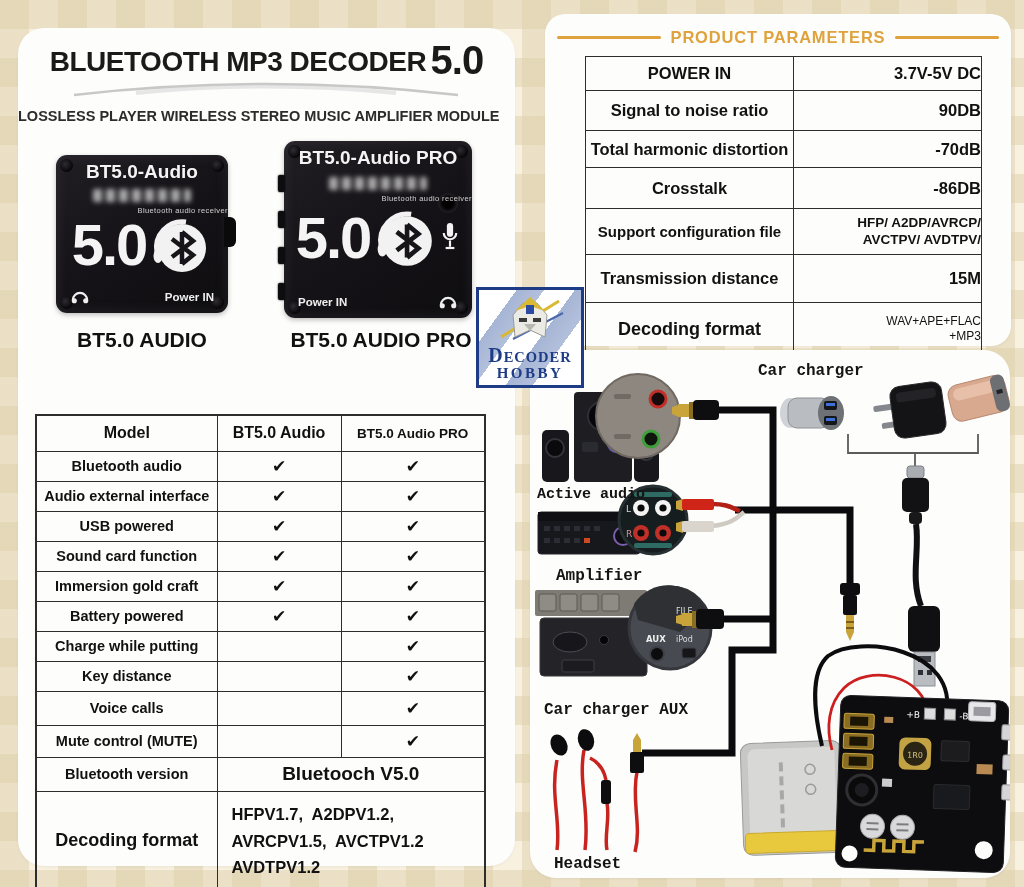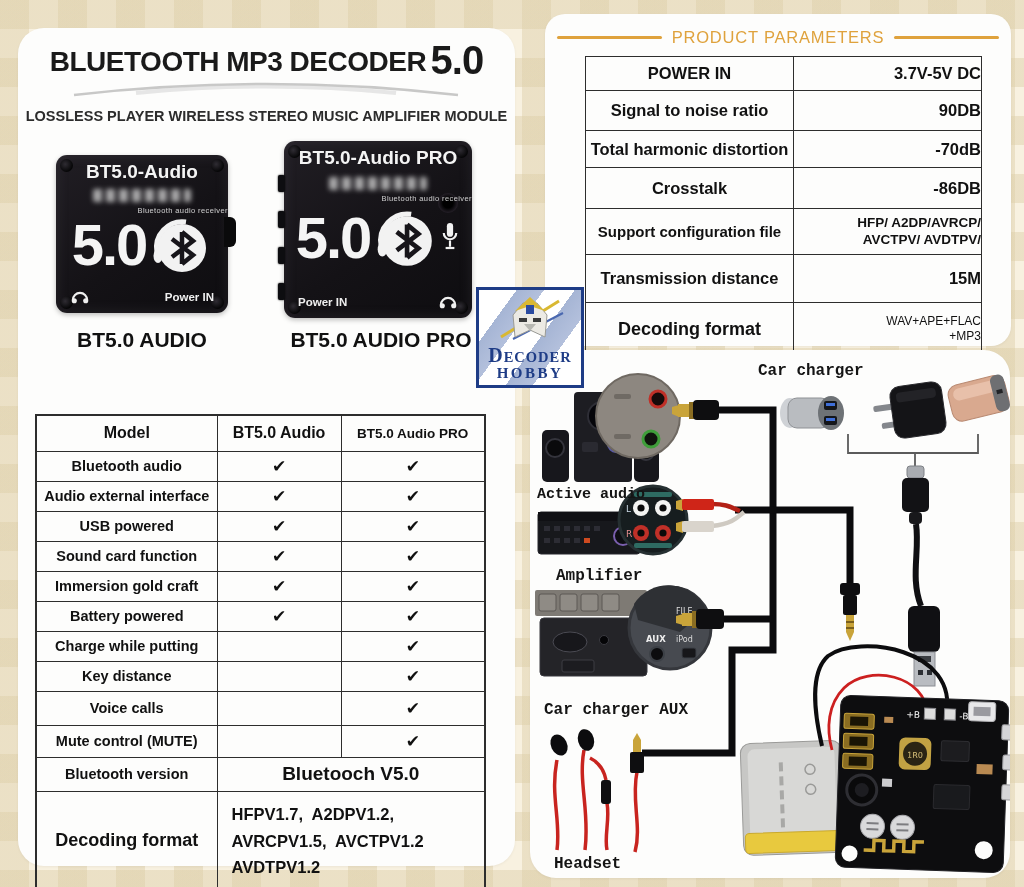--- a/index.html
+++ b/index.html
@@ -13,21 +13,21 @@
   .panel{position:absolute;background:#fdfdfc;border-radius:26px;box-shadow:0 1px 3px rgba(0,0,0,.05);}
   .panel-left{left:18px;top:28px;width:497px;height:838px;}
   .panel-tr{left:545px;top:14px;width:466px;height:332px;border-radius:20px;}
   .panel-br{left:530px;top:350px;width:480px;height:528px;}
 
   
   .title-row{position:absolute;left:0;top:10px;width:100%;text-align:center;color:#1a1a1a;white-space:nowrap;}
   .title-main{font-size:28px;font-weight:800;letter-spacing:-0.5px;}
   .title-ver{font-size:40px;font-weight:800;letter-spacing:-1px;vertical-align:-3px;}
   .swoosh{position:absolute;left:48px;top:54px;}
-  .subtitle{position:absolute;left:0;top:80px;width:100%;text-align:center;font-size:14.5px;font-weight:700;color:#2c2c2c;letter-spacing:0px;}
+  .subtitle{position:absolute;left:0;top:80px;width:100%;font-size:14.5px;font-weight:700;color:#2c2c2c;letter-spacing:0px;}
 
   .module{position:absolute;background:linear-gradient(145deg,#211e24,#141216 55%,#0e0d10);border-radius:11px;box-shadow:inset 0 0 14px rgba(120,110,130,.18), 0 2px 5px rgba(0,0,0,.25);}
   .module-a{left:38px;top:127px;width:172px;height:158px;}
   .module-b{left:266px;top:113px;width:188px;height:177px;}
   .screw{position:absolute;width:13px;height:13px;border-radius:50%;background:radial-gradient(circle at 40% 40%, #2f2c33, #050506 70%);}
   .screw.tl{left:4px;top:4px}.screw.tr{right:4px;top:4px}.screw.bl{left:4px;bottom:4px}.screw.br{right:4px;bottom:4px}
   .m-name{position:absolute;left:0;top:6px;width:100%;text-align:center;color:#f4f4f4;font-weight:700;font-size:19px;letter-spacing:0;}
   .m-blur{position:absolute;left:50%;transform:translateX(-50%);top:34px;width:98px;height:13px;border-radius:2px;
     background:repeating-linear-gradient(90deg,#d8d8d8 0 9px, rgba(216,216,216,0) 9px 13px);filter:blur(2.6px);opacity:.75;}
   .m-receiver{position:absolute;left:0;top:51px;width:100%;text-align:right;color:#ececec;font-size:7.5px;letter-spacing:.4px;filter:blur(.7px);opacity:.85;}
@@ -51,21 +51,21 @@
   .cmp .h th.pro-h{font-size:13.5px;}
   .cmp td.lbl{text-align:center;font-weight:700;font-size:14.5px;}
   .cmp td.chk{text-align:center;font-weight:700;font-size:17px;font-family:"DejaVu Sans", sans-serif;}
   .cmp td.bvv{text-align:center;font-size:19px;font-weight:700;}
   .cmp tr.df td.lbl{font-size:18px;}
   .cmp td.dfv{font-size:16.5px;font-weight:700;text-align:left;padding-left:14px;white-space:pre-wrap;line-height:1.6;}
 
   
   .params-heading{position:absolute;left:12px;right:12px;top:14px;display:flex;align-items:center;gap:10px;}
   .params-heading .line{flex:1;height:2.4px;background:#dfa23c;border-radius:2px;}
-  .params-heading .txt{color:#dfa23c;font-weight:400;font-size:16.5px;letter-spacing:.8px;white-space:nowrap;}
+  .params-heading .txt{color:#dfa23c;font-weight:700;font-size:16.5px;letter-spacing:.8px;white-space:nowrap;}
   table.prm{position:absolute;left:40px;top:42px;width:396px;border-collapse:collapse;table-layout:fixed;border:1.6px solid #2d2d2d;}
   table.prm td{border:1.6px solid #2d2d2d;color:#111;padding:0;}
   .prm td.pl{text-align:center;font-weight:700;font-size:16.5px;}
   .prm td.pv{text-align:right;font-weight:600;font-size:16.5px;white-space:pre-wrap;line-height:1.25;}
   .prm tr.pr0{height:34px}.prm tr.pr1{height:40px}.prm tr.pr2{height:37px}.prm tr.pr3{height:41px}
   .prm tr.pr4{height:46px}.prm tr.pr5{height:48px}.prm tr.pr6{height:53px}
   .prm tr.pr4 td.pl{font-size:15px;}
   .prm tr.pr4 td.pv{font-size:13.5px;font-weight:700;}
   .prm tr.pr6 td.pl{font-size:18px;}
   .prm tr.pr6 td.pv{font-size:12px;font-weight:400;}

